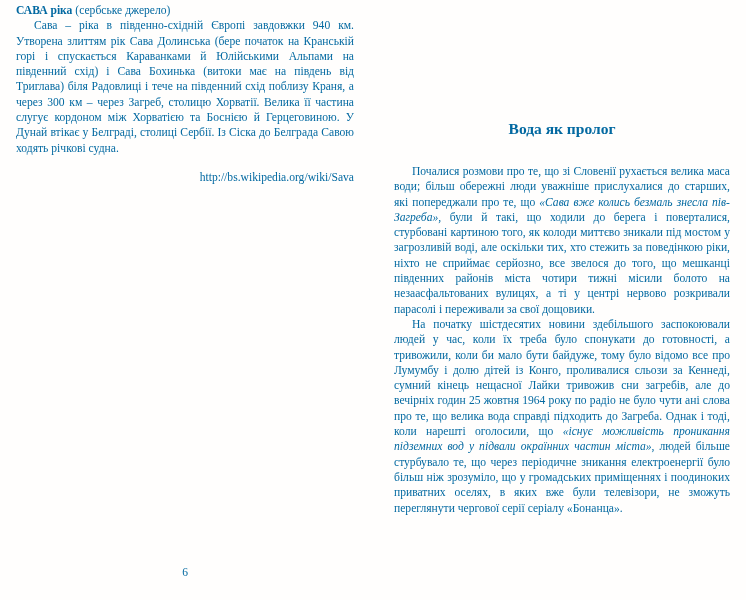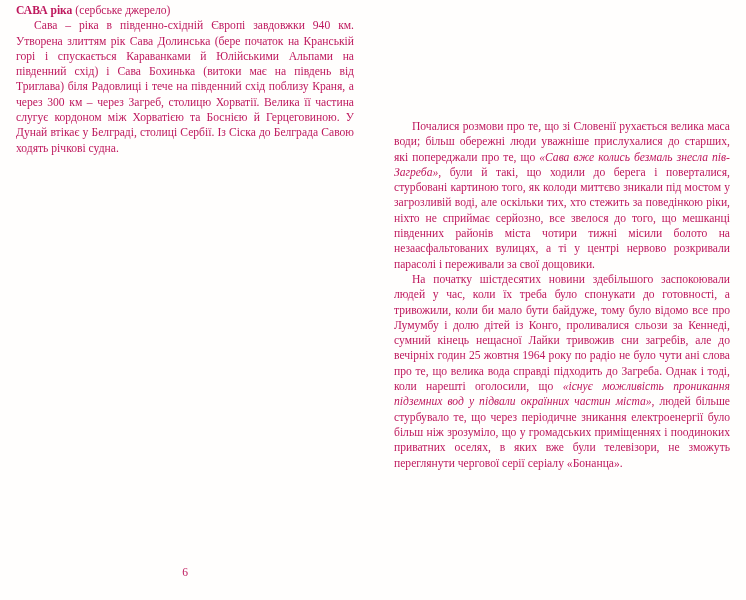--- a/index.html
+++ b/index.html
@@ -6,21 +6,21 @@
     margin: 0;
     padding: 0;
     background: #ffffff;
   }
   .spread {
     position: relative;
     width: 746px;
     height: 600px;
     background: #fffefd;
     font-family: "Liberation Serif", serif;
-    color: #be185d;
+    color: #0369a1;
     overflow: hidden;
   }
   .page {
     position: absolute;
     top: 0;
     height: 600px;
   }
   .page-left  { left: 0;   width: 373px; }
   .page-right { left: 373px; width: 373px; }
 
@@ -77,25 +77,27 @@
 </style>
 </head>
 <body>
 
 <div class="spread">
 
   <div class="page page-left">
     <div class="col-left">
       <p class="entry-title"><span class="b">САВА ріка</span><span> (сербське джерело)</span></p>
       <p class="body-text indent">Сава – ріка в південно-східній Європі завдовжки 940 км. Утворена злиттям рік Сава Долинська (бере початок на Кранській горі і спускається Караванками й Юлійськими Альпами на південний схід) і Сава Бохинька (витоки має на південь від Триглава) біля Радовлиці і тече на південний схід поблизу Краня, а через 300 км – через Загреб, столицю Хорватії. Велика її частина слугує кордоном між Хорватією та Боснією й Герцеговиною. У Дунай втікає у Белграді, столиці Сербії. Із Сіска до Белграда Савою ходять річкові судна.</p>
+      <p class="source-link">http://bs.wikipedia.org/wiki/Sava</p>
     </div>
     <div class="page-number pn-left">6</div>
   </div>
 
   <div class="page page-right">
     <div class="col-right">
+      <h1 class="chapter-title">Вода як пролог</h1>
       <p class="body-text indent"><span>Почалися розмови про те, що зі Словенії рухається велика маса води; більш обережні люди уважніше прислухалися до старших, які попереджали про те, що </span><span class="it">«Сава вже колись безмаль знесла пів-Загреба»</span><span>, були й такі, що ходили до берега і поверталися, стурбовані картиною того, як колоди миттєво зникали під мостом у загрозливій воді, але оскільки тих, хто стежить за поведінкою ріки, ніхто не сприймає серйозно, все звелося до того, що мешканці південних районів міста чотири тижні місили болото на незаасфальтованих вулицях, а ті у центрі нервово розкривали парасолі і переживали за свої дощовики.</span></p>
       <p class="body-text indent"><span>На початку шістдесятих новини здебільшого заспокоювали людей у час, коли їх треба було спонукати до готовності, а тривожили, коли би мало бути байдуже, тому було відомо все про Лумумбу і долю дітей із Конго, проливалися сльози за Кеннеді, сумний кінець нещасної Лайки тривожив сни загребів, але до вечірніх годин 25 жовтня 1964 року по радіо не було чути ані слова про те, що велика вода справді підходить до Загреба. Однак і тоді, коли нарешті оголосили, що </span><span class="it">«існує можливість проникання підземних вод у підвали окраїнних частин міста»</span><span>, людей більше стурбувало те, що через періодичне зникання електроенергії було більш ніж зрозуміло, що у громадських приміщеннях і поодиноких приватних оселях, в яких вже були телевізори, не зможуть переглянути чергової серії серіалу «Бонанца».</span></p>
     </div>
 
   </div>
 
 </div>
 
 </body></html>

